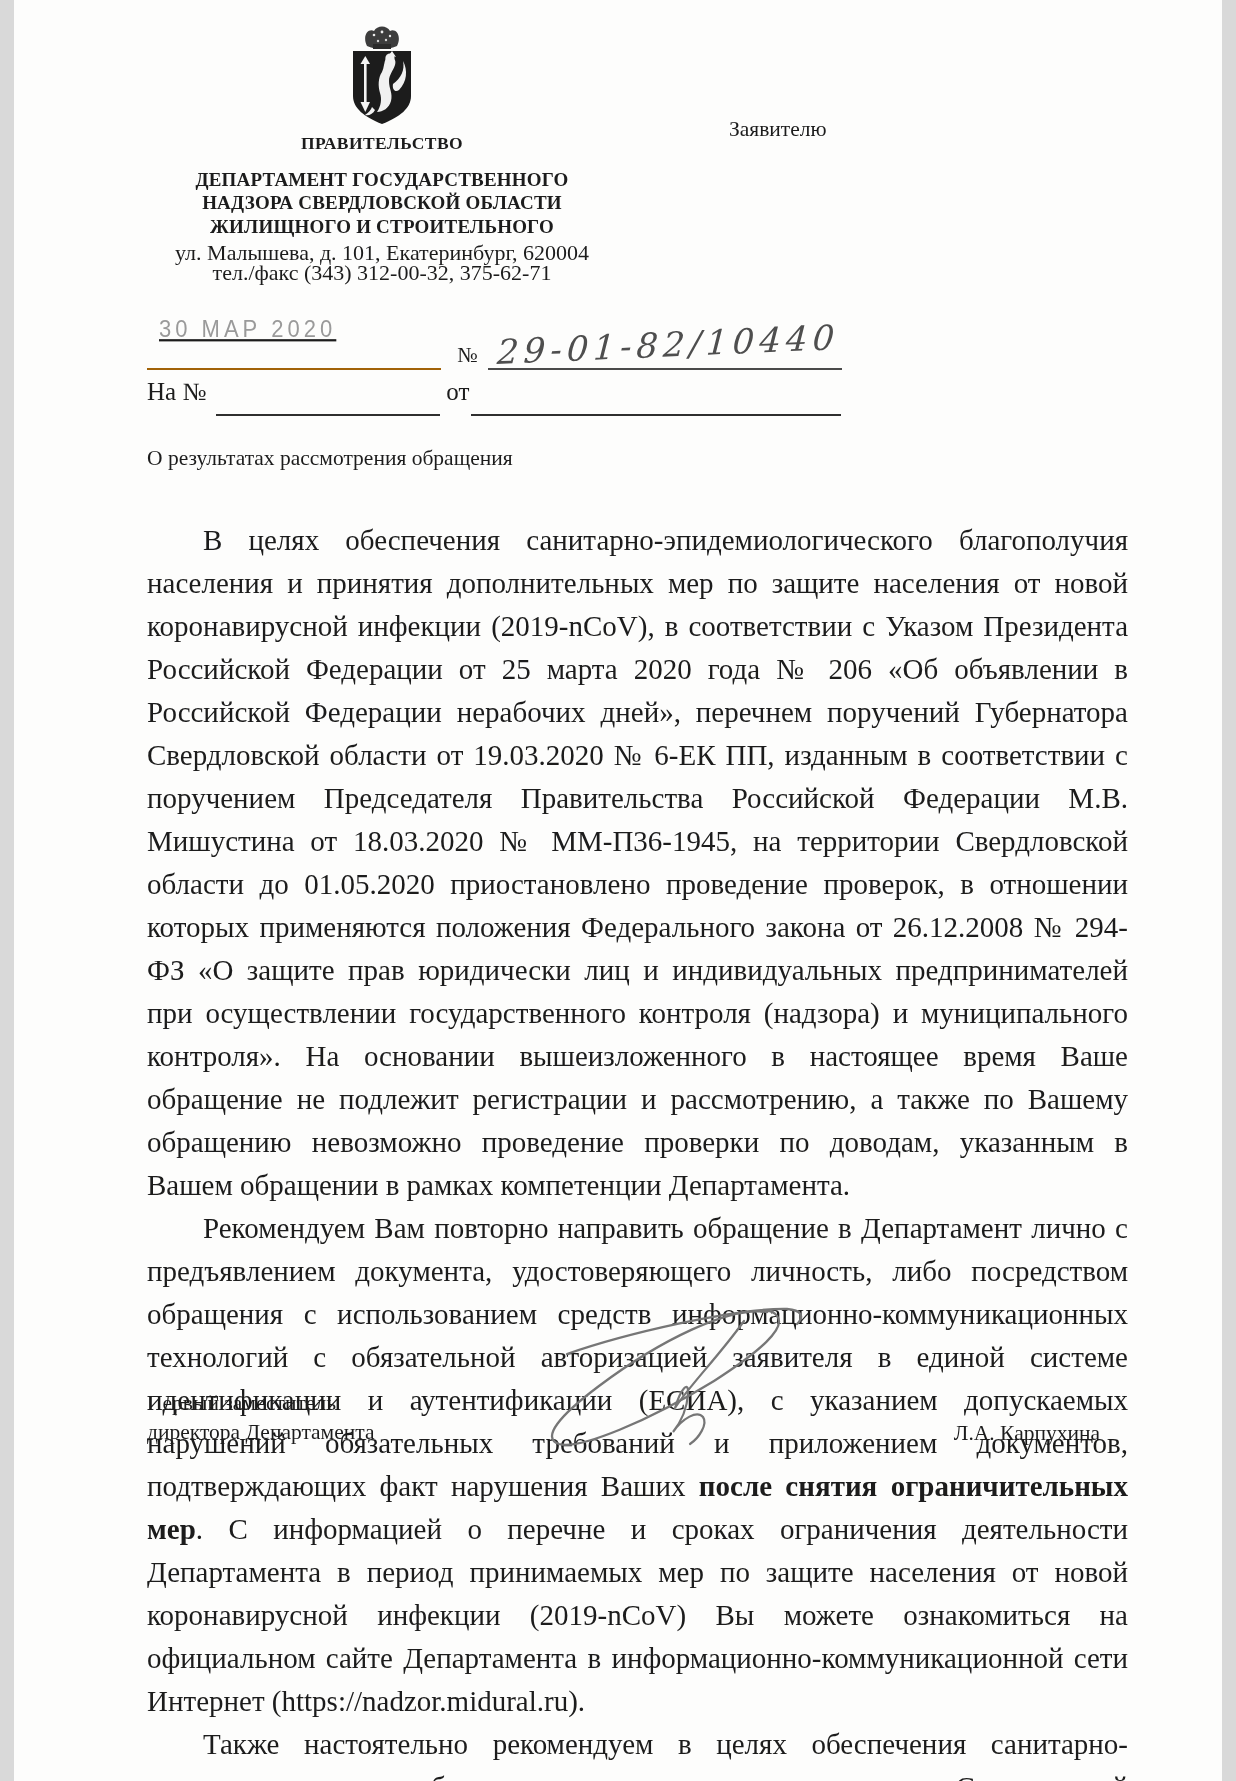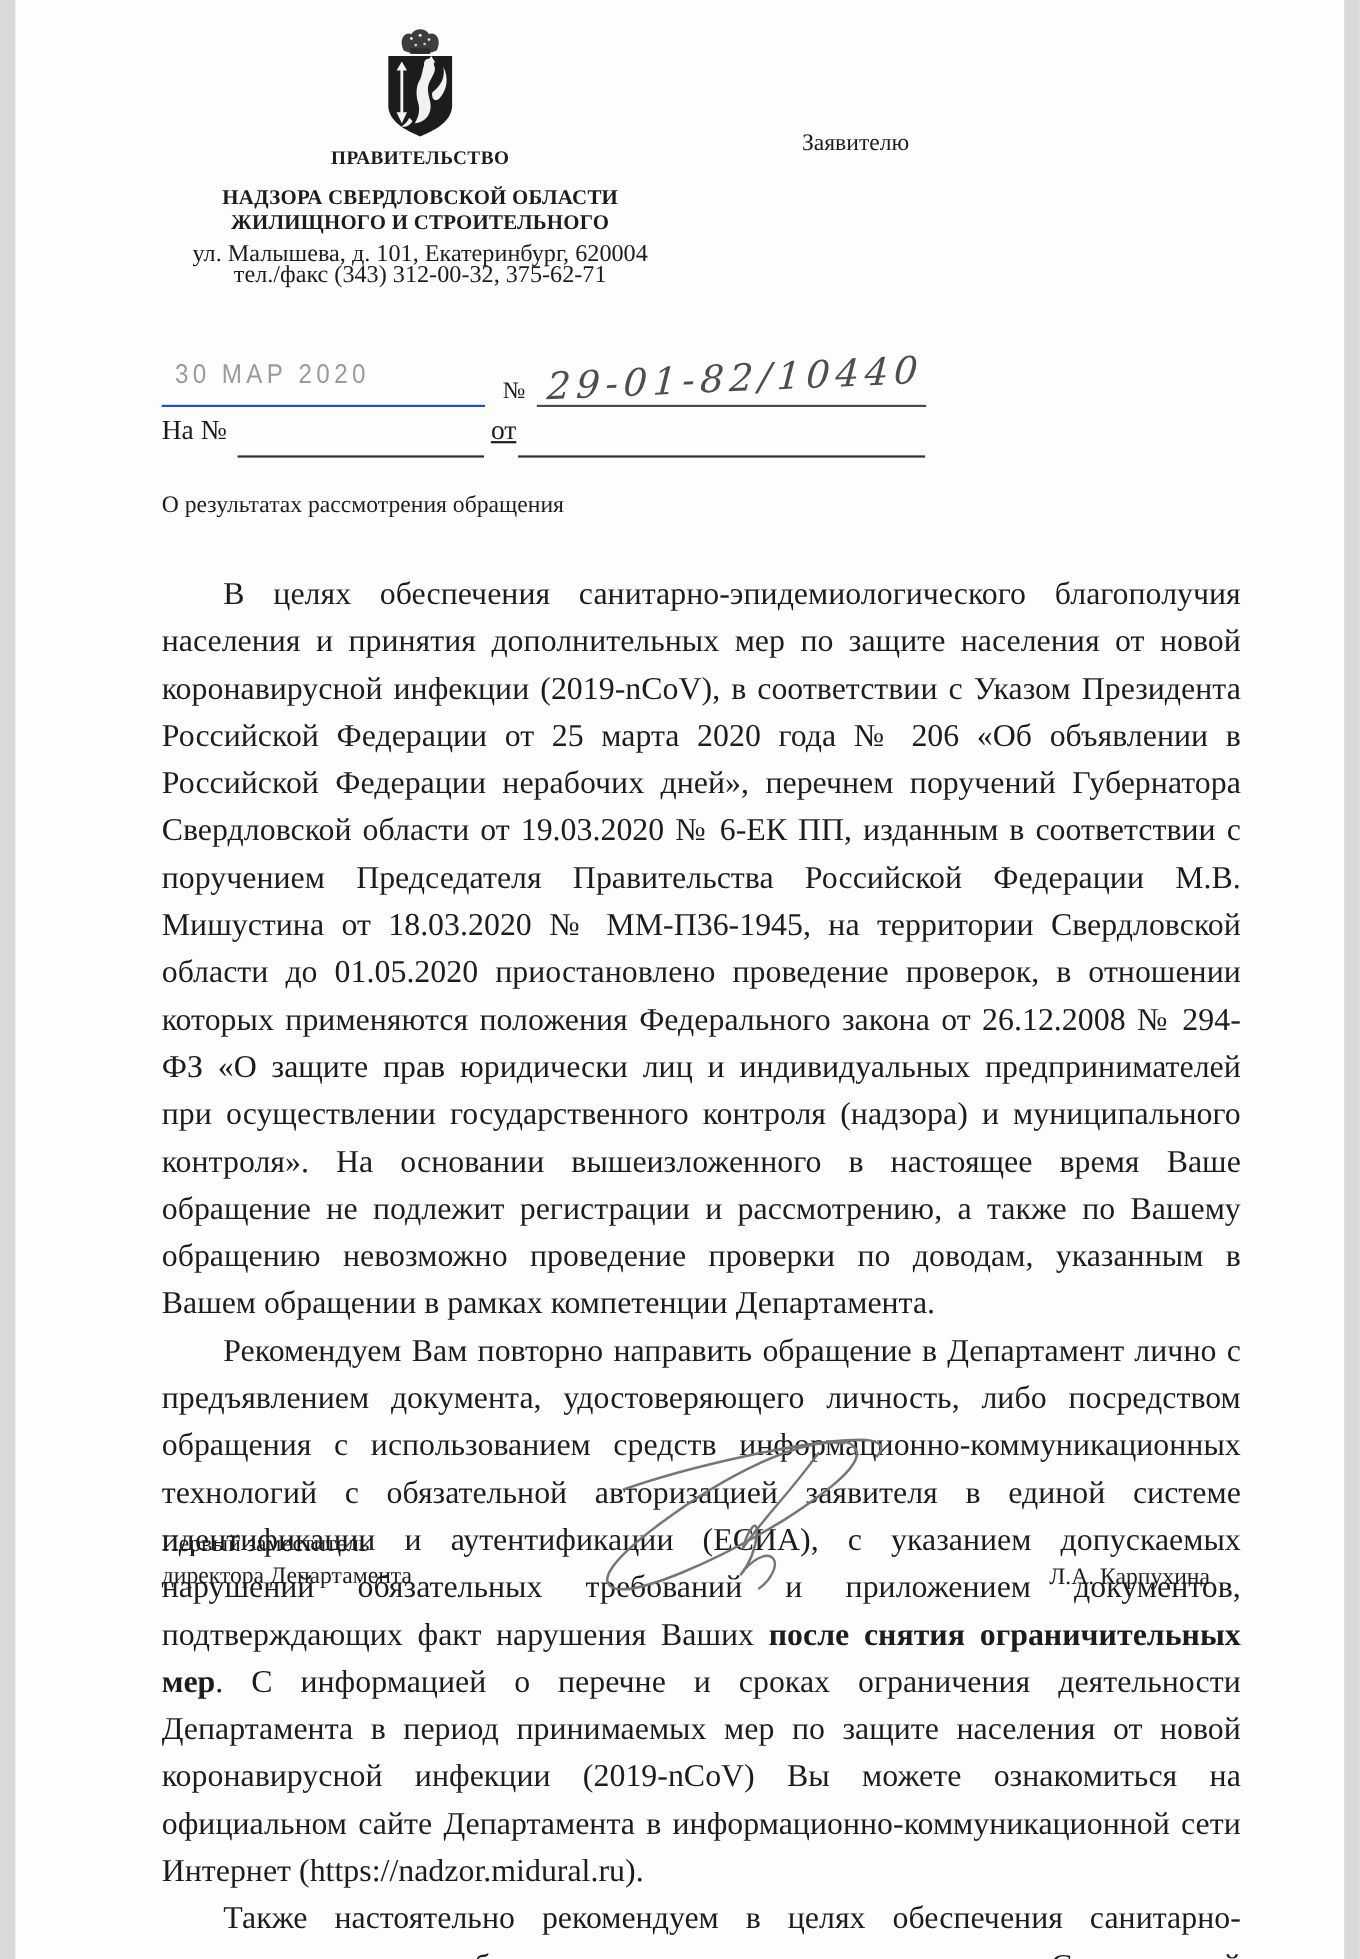--- a/index.html
+++ b/index.html
@@ -18,34 +18,34 @@
   .emblem { display:block; width:74px; height:102px; margin:0 auto; }
   .gov-name  { font-weight:bold; font-size:17.5px; line-height:21.5px; margin-top:5px; letter-spacing:.4px; }
   .dept-name { font-weight:bold; font-size:19px;  line-height:23.5px; margin-top:13px; letter-spacing:.2px; }
   .contacts  { font-size:22px; line-height:19.5px; margin-top:5px; }
 
   .recipient { position:absolute; left:715px; top:117px; font-size:21.5px; }
 
   
   .ref { position:absolute; left:133px; top:318px; }
   .ref-row1 { display:flex; align-items:flex-end; height:52px; }
-  .date-cell { width:294px; border-bottom:2px solid #1d4ed8; height:52px;
-               display:flex; align-items:center; padding-left:12px; box-sizing:border-box; }
+  .date-cell { width:294px; border-bottom:2px solid #a16207; height:52px;
+               display:flex; align-items:flex-start; padding-left:12px; box-sizing:border-box;text-decoration:underline; }
   .stamp { font-family:"Liberation Sans", sans-serif; font-size:22px; letter-spacing:4px;
            color:#9a9a9a; padding-bottom:3px; transform:scaleY(1.12); transform-origin:left bottom; white-space:nowrap; }
   .num-label { margin:0 10px 2px 16px; font-size:21.5px; }
   .num-cell { width:354px; border-bottom:2px solid #4a4a4a; height:52px; position:relative; }
   .handwritten { position:absolute; left:8px; bottom:-4px;
                  font-family:"DejaVu Serif", serif; font-style:italic;
                  font-size:34px; color:#4e4e4e; letter-spacing:5px; white-space:nowrap;
                  transform:rotate(-2.5deg) skewX(-6deg); transform-origin:left bottom; }
   .ref-row2 { display:flex; align-items:flex-start; margin-top:8px; height:36px; font-size:25px; }
   .reply-label { margin-right:10px; padding-bottom:1px; }
   .u1 { width:224px; border-bottom:2px solid #2f2f2f; height:36px; }
-  .ot-label { margin:0 2px 1px 6px;text-decoration:underline; }
+  .ot-label { margin:0 2px 1px 6px; }
   .u2 { width:370px; border-bottom:2px solid #2f2f2f; height:36px; }
 
   
   .subject { position:absolute; left:133px; top:446px; font-size:21.5px; }
   .body { position:absolute; left:133px; top:519px; width:981px;
           font-size:29px; line-height:43px; text-align:justify; }
   .body p { margin:0; text-indent:56px; }
   .body b { font-weight:bold; }
 
   
@@ -78,20 +78,21 @@
       <path d="M41 32 C47 29 52 33 50 39 C48 45 44 49 44 55 C44 63 48 67 46 75 C44 82 38 86 32 86 C36 80 37 73 35 67 C33 60 33 52 37 46 C39 42 39 36 41 32 Z" fill="#f1f1f1"></path>
       <circle cx="45" cy="32" r="4.6" fill="#f1f1f1"></circle>
       <path d="M47 25 L51 31 L44 29 Z" fill="#f1f1f1"></path>
       <path d="M48 58 C56 52 60 44 58 35 C63 44 62 56 54 64 C50 67 47 63 48 58 Z" fill="#f1f1f1"></path>
       <path d="M30 84 C28 88 24 90 20 89 C24 86 26 84 27 81 Z" fill="#f1f1f1"></path>
     </svg>
     <div class="gov-name">
       <div>ПРАВИТЕЛЬСТВО</div>
     </div>
     <div class="dept-name">
+      <div>ДЕПАРТАМЕНТ ГОСУДАРСТВЕННОГО</div>
       <div>НАДЗОРА СВЕРДЛОВСКОЙ ОБЛАСТИ</div>
       <div>ЖИЛИЩНОГО И СТРОИТЕЛЬНОГО</div>
     </div>
     <div class="contacts">
       <div>ул. Малышева, д. 101, Екатеринбург, 620004</div>
       <div>тел./факс (343) 312-00-32, 375-62-71</div>
     </div>
   </div>
 
   <div class="recipient">Заявителю</div>

